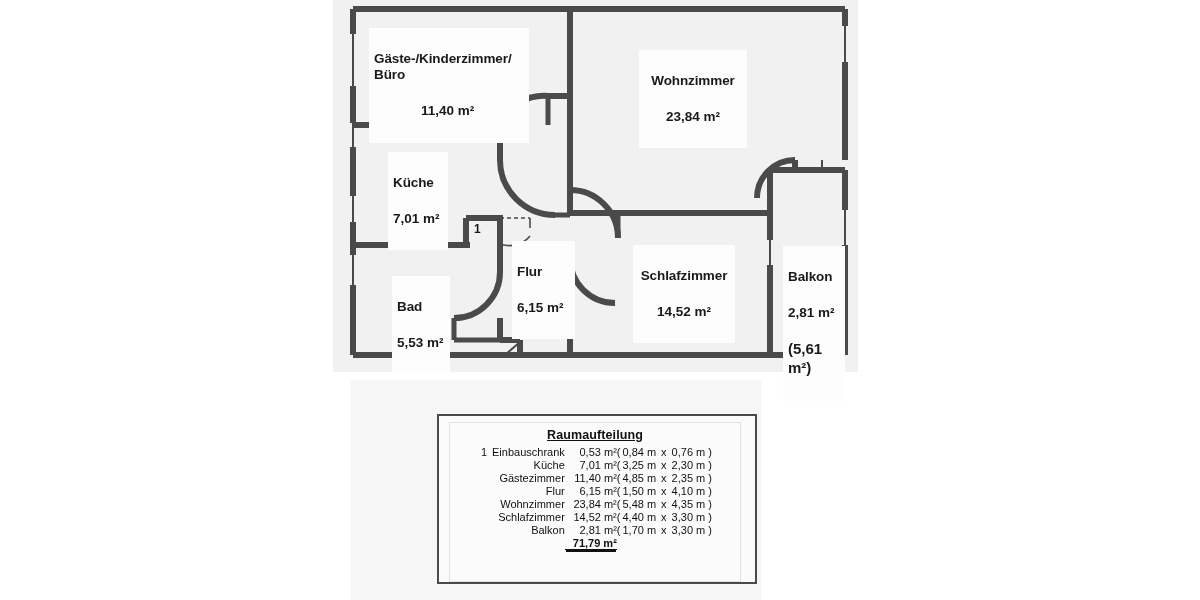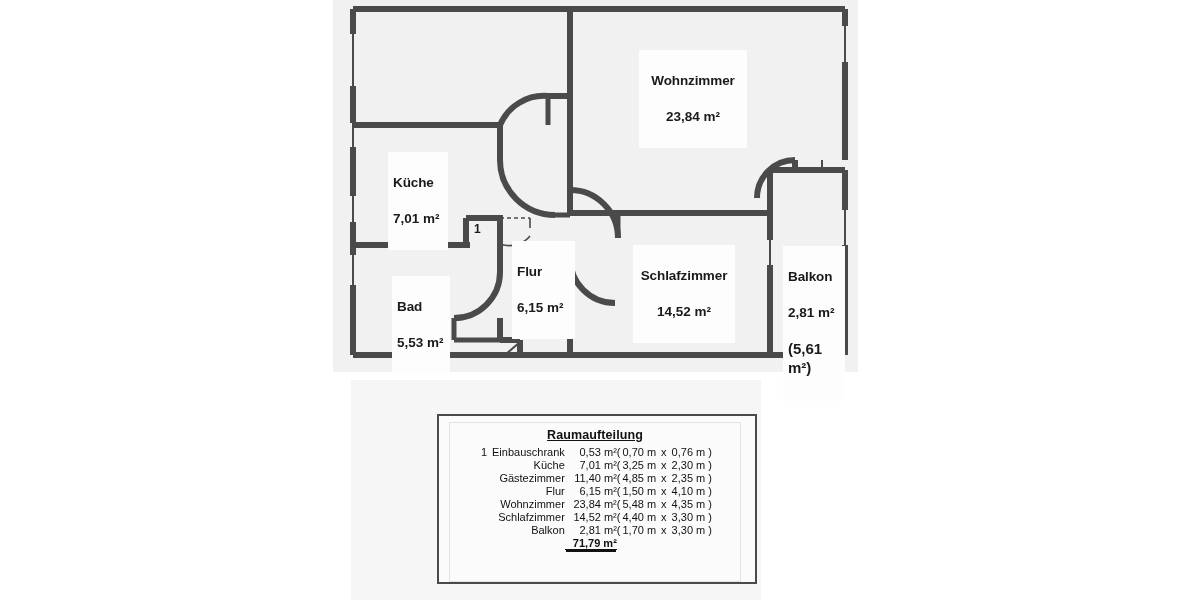--- a/index.html
+++ b/index.html
@@ -190,20 +190,25 @@
         <path d="M530,236 A26,26 0 0 1 504,245"></path>
         <path d="M504,245 L500,245"></path>
       </g>
     </g>
 
     <g fill="none" stroke="#4a4a4a" stroke-width="2">
       <path d="M505,355 L520,342"></path>
     </g>
   </svg>
 
+  <div class="room-label" id="lbl-gaeste">
+    <span class="rl-name">Gäste-/Kinderzimmer/
+Büro</span>
+    <span class="rl-area">11,40 m²</span>
+  </div>
 
   <div class="room-label" id="lbl-wohn">
     <span class="rl-name">Wohnzimmer</span>
     <span class="rl-area">23,84 m²</span>
   </div>
 
   <div class="room-label" id="lbl-kueche">
     <span class="rl-name">Küche</span>
     <span class="rl-area">7,01 m²</span>
   </div>
@@ -233,21 +238,21 @@
 
   <div id="legend">
     <div id="legend-inner">
       <div id="legend-title">Raumaufteilung</div>
       <table class="lt">
         <tbody id="legend-body">
             <tr>
               <td class="c-marker">1</td>
               <td class="c-name">Einbauschrank</td>
               <td class="c-area">0,53 m²</td>
-              <td class="c-dims"><span class="dim-open">(</span><span>0,70 m</span><span class="dim-x">x</span><span>0,76 m</span><span class="dim-open"> )</span></td>
+              <td class="c-dims"><span class="dim-open">(</span><span>0,84 m</span><span class="dim-x">x</span><span>0,76 m</span><span class="dim-open"> )</span></td>
             </tr>
             <tr>
               <td class="c-marker"></td>
               <td class="c-name">Küche</td>
               <td class="c-area">7,01 m²</td>
               <td class="c-dims"><span class="dim-open">(</span><span>3,25 m</span><span class="dim-x">x</span><span>2,30 m</span><span class="dim-open"> )</span></td>
             </tr>
             <tr>
               <td class="c-marker"></td>
               <td class="c-name">Gästezimmer</td>

